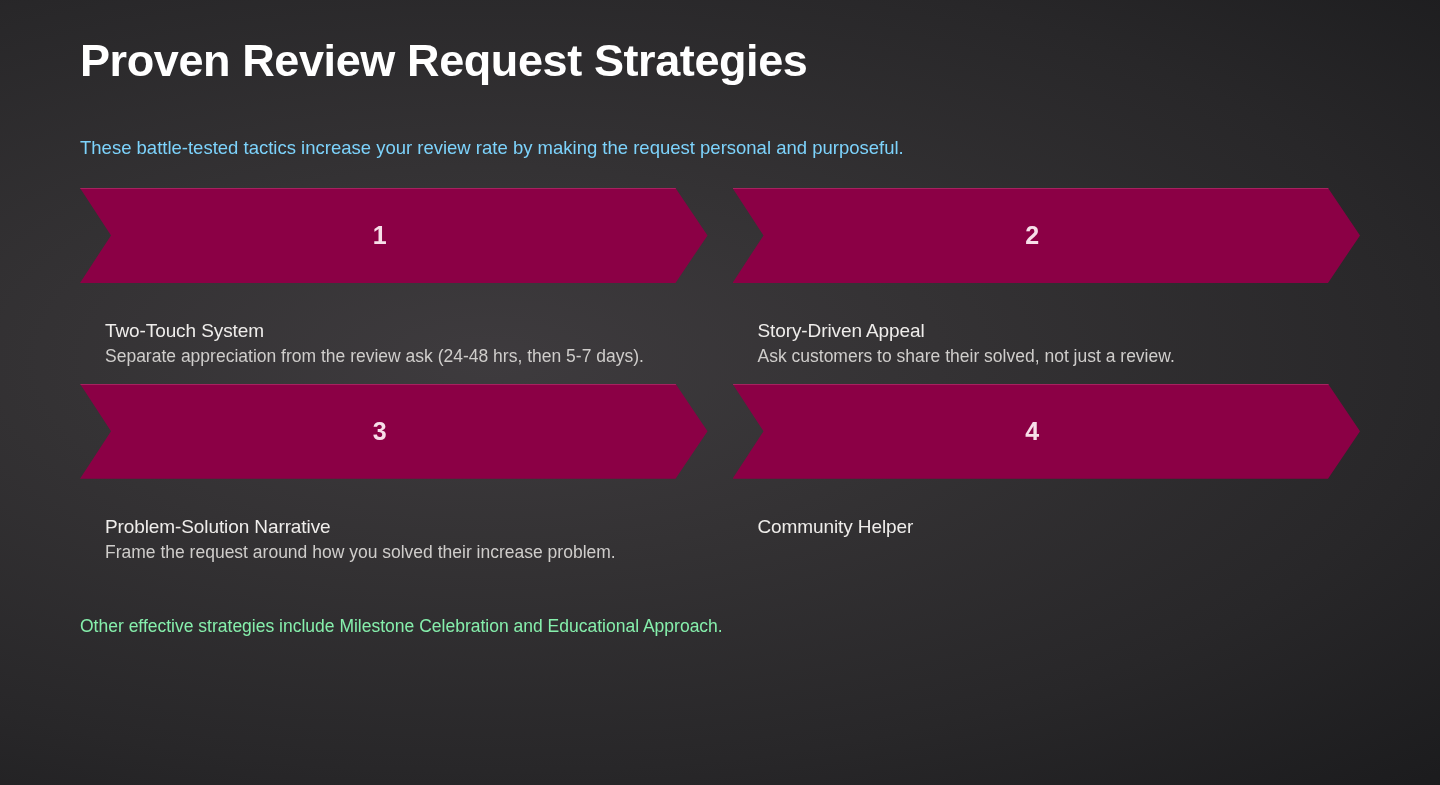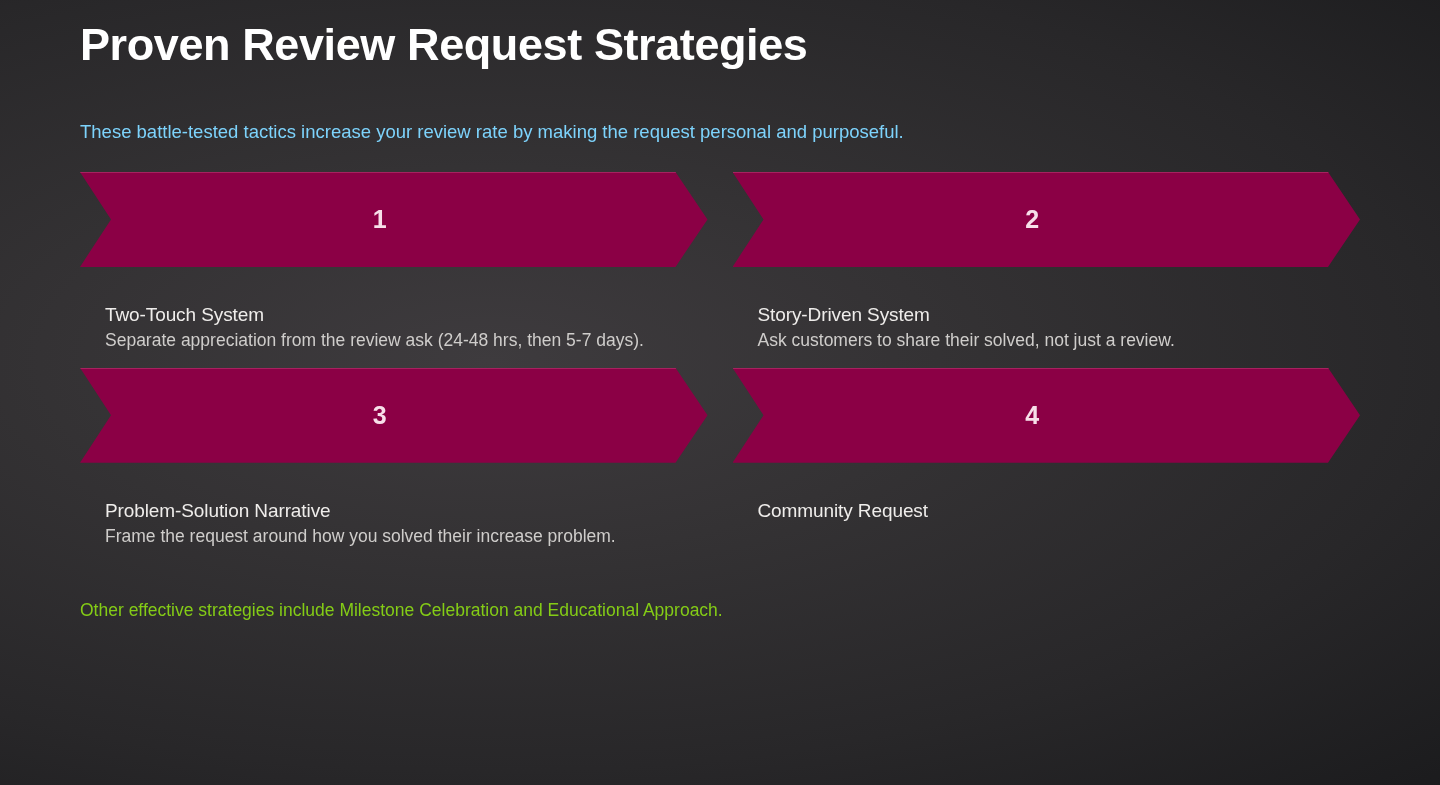--- a/index.html
+++ b/index.html
@@ -28,21 +28,21 @@
         rgba(40,39,41,1) 55%,
         rgba(28,28,30,1) 78%,
         rgba(24,24,26,1) 100%);
     pointer-events:none;
   }
 
   .page {
     position:relative;
     width:1440px;
     height:579px;
-    padding:0 80px;
+    padding:16px 80px;
   }
 
   
   .title {
     font-size:45px;
     font-weight:700;
     color:#ffffff;
     letter-spacing:-0.4px;
     line-height:1;
     padding-top:22px;
@@ -108,21 +108,21 @@
     color:#cfcdcb;
     line-height:1.55;
     padding-left:25px;
     max-width:575px;
   }
 
   
   .footer-note {
     font-size:17.5px;
     font-weight:400;
-    color:#84cc16;
+    color:#86efac;
     margin-top:48px;
     line-height:1.4;
   }
 </style>
 </head>
 <body>
 
 <div class="bg-gradient"></div>
 
 <div class="page">
@@ -138,36 +138,36 @@
         <span class="chevron-number">1</span>
       </div>
       <div class="card-title">Two-Touch System</div>
       <div class="card-desc">Separate appreciation from the review ask (24-48 hrs, then 5-7 days).</div>
     </div>
 
     <div class="card">
       <div class="chevron">
         <span class="chevron-number">2</span>
       </div>
-      <div class="card-title">Story-Driven System</div>
+      <div class="card-title">Story-Driven Appeal</div>
       <div class="card-desc">Ask customers to share their solved, not just a review.</div>
     </div>
 
     <div class="card">
       <div class="chevron">
         <span class="chevron-number">3</span>
       </div>
       <div class="card-title">Problem-Solution Narrative</div>
       <div class="card-desc">Frame the request around how you solved their increase problem.</div>
     </div>
 
     <div class="card">
       <div class="chevron">
         <span class="chevron-number">4</span>
       </div>
-      <div class="card-title">Community Request</div>
+      <div class="card-title">Community Helper</div>
     </div>
 
   </div>
 
   <p class="footer-note">Other effective strategies include Milestone Celebration and Educational Approach.</p>
 
 </div>
 
 </body></html>

